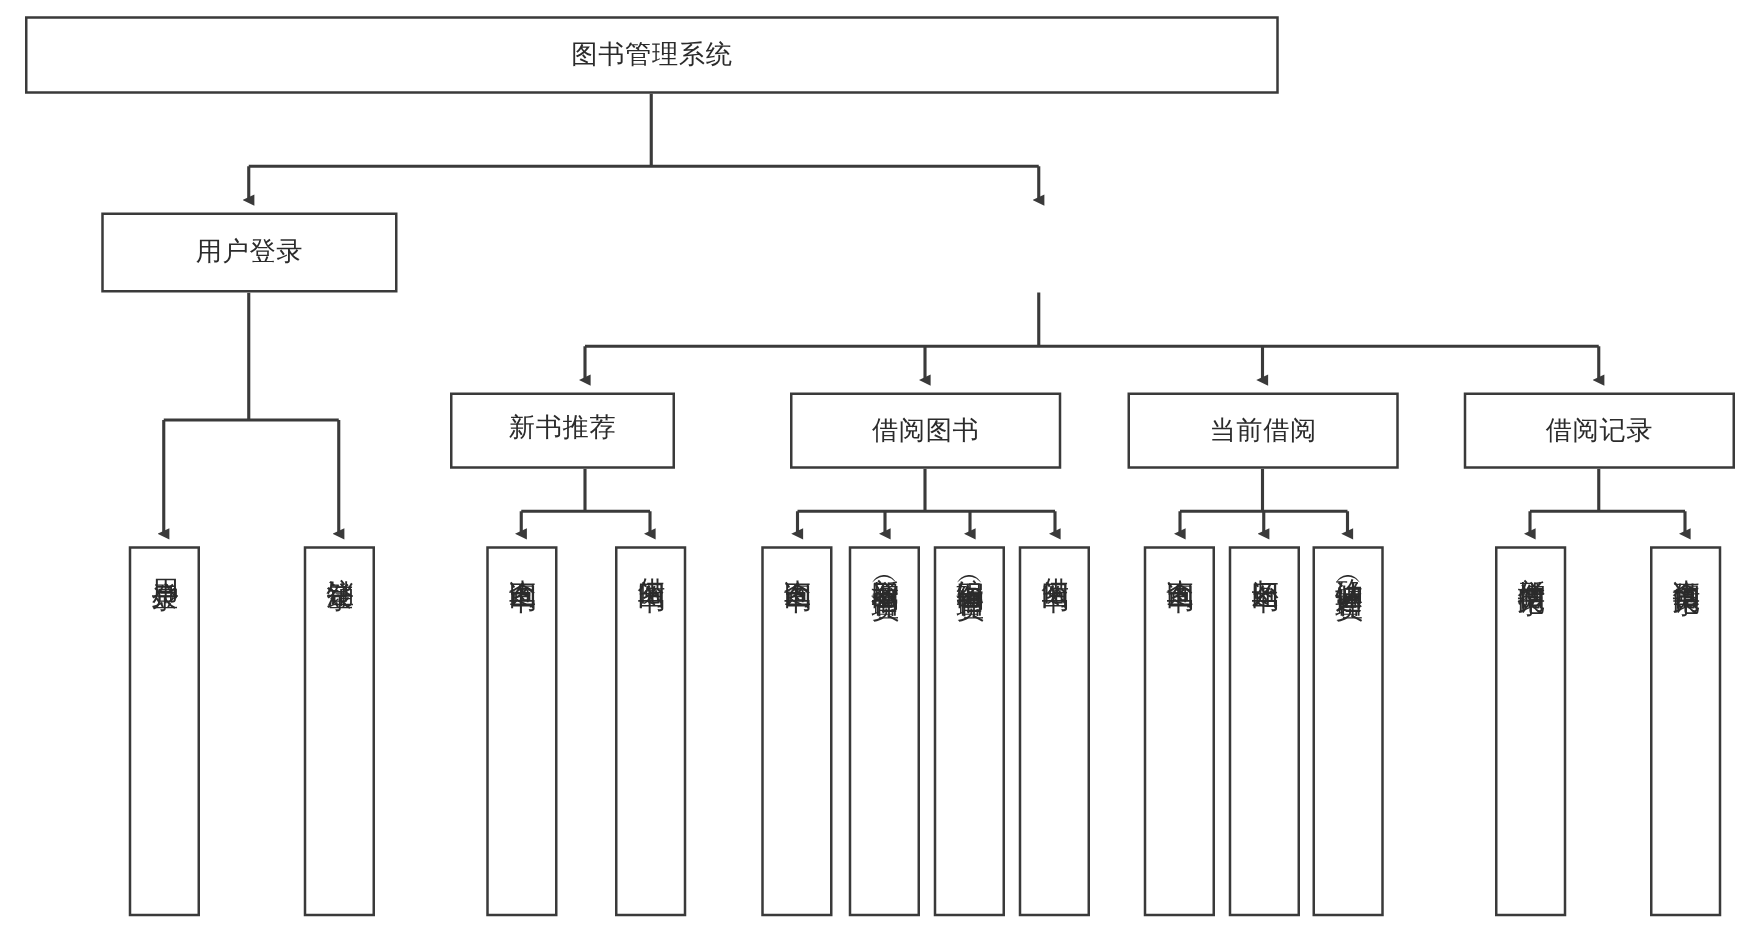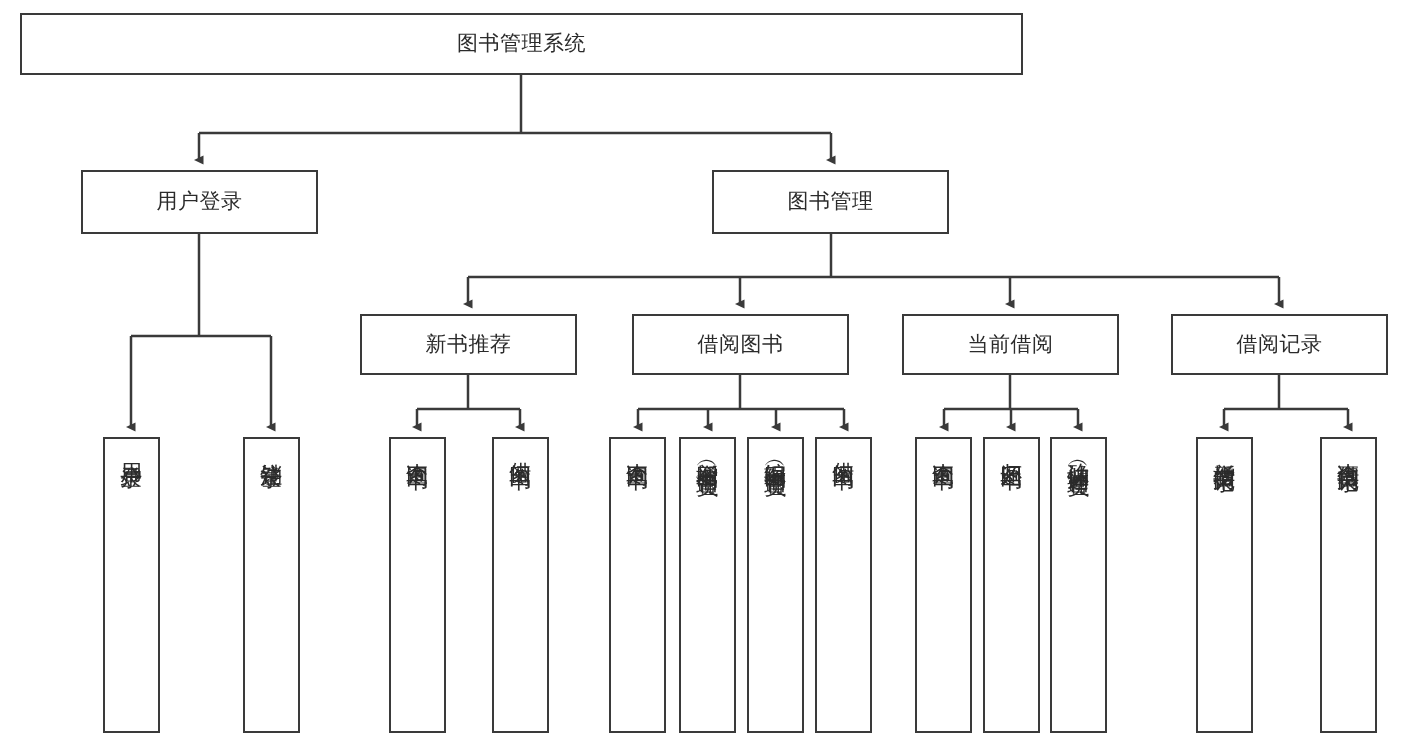--- a/index.html
+++ b/index.html
@@ -120,25 +120,22 @@
   </svg>
 
   <div class="node h" style="left:20px; top:13px; width:1003px; height:62px;">
     <span>图书管理系统</span>
   </div>
 
   <div class="node h" style="left:81px; top:170px; width:237px; height:64px;">
     <span>用户登录</span>
   </div>
 
-  <div class="node h" style="left:712px; top:170px; width:237px; height:64px;">
-    <span>图书管理</span>
-  </div>
-
-  <div class="node h" style="left:360px; top:314px; width:217px; height:61px;">
+
+  <div class="node h" style="left:360px; top:314px; width:180px; height:61px;font-family:Liberation Mono, monospace;">
     <span>新书推荐</span>
   </div>
 
   <div class="node h" style="left:632px; top:314px; width:217px; height:61px;">
     <span>借阅图书</span>
   </div>
 
   <div class="node h" style="left:1171px; top:314px; width:217px; height:61px;">
     <span>借阅记录</span>
   </div>

